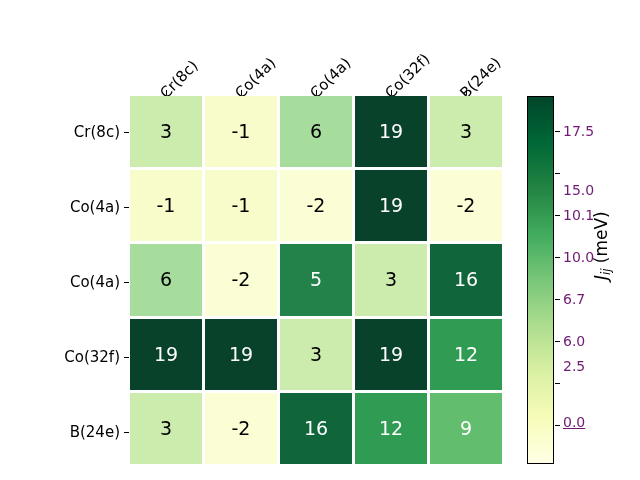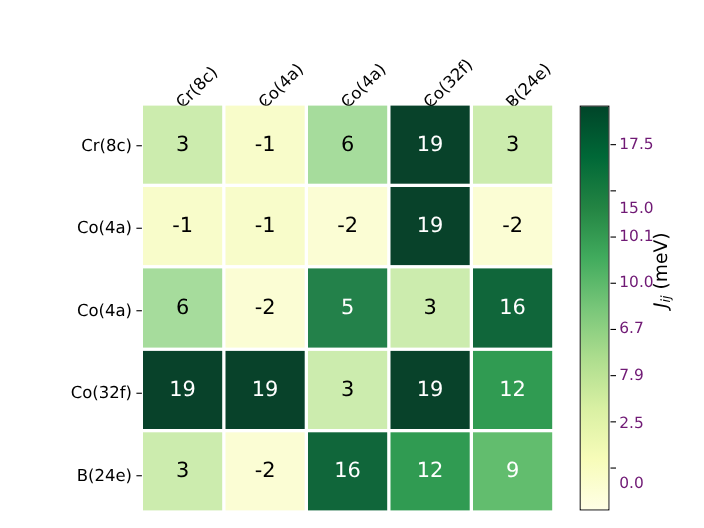--- a/index.html
+++ b/index.html
@@ -126,25 +126,25 @@
       <div class="cell" style="background: rgb(16, 102, 58); color: rgb(255, 255, 255);">16</div>
       <div class="cell" style="background: rgb(48, 155, 82); color: rgb(255, 255, 255);">12</div>
       <div class="cell" style="background: rgb(98, 189, 110); color: rgb(255, 255, 255);">9</div>
     </div>
 
   <div id="cbar">
     <div id="cbar-grad" style="background: linear-gradient(rgb(0, 69, 41), rgb(0, 104, 55), rgb(35, 132, 67), rgb(65, 171, 93), rgb(120, 198, 121), rgb(173, 221, 142), rgb(217, 240, 163), rgb(247, 252, 185), rgb(255, 255, 229));"></div>
   </div>
   <div id="cbticks">
       <div class="cbtick" style="top: 425.352px;"></div>
-      <div class="cblab" style="top: 440px;">0.0</div>
+      <div class="cblab" style="top: 422px; text-decoration: underline;">0.0</div>
       <div class="cbtick" style="top: 383.342px;"></div>
-      <div class="cblab" style="top: 385px;">2.5</div>
+      <div class="cblab" style="top: 366px;">2.5</div>
       <div class="cbtick" style="top: 341.333px;"></div>
-      <div class="cblab" style="top: 341.333px;">7.9</div>
+      <div class="cblab" style="top: 341.333px;">6.0</div>
       <div class="cbtick" style="top: 299.324px;"></div>
       <div class="cblab" style="top: 299.324px;">6.7</div>
       <div class="cbtick" style="top: 257.315px;"></div>
       <div class="cblab" style="top: 257.315px;">10.0</div>
       <div class="cbtick" style="top: 215.306px;"></div>
       <div class="cblab" style="top: 215.306px;">10.1</div>
       <div class="cbtick" style="top: 173.297px;"></div>
       <div class="cblab" style="top: 190px;">15.0</div>
       <div class="cbtick" style="top: 131.288px;"></div>
       <div class="cblab" style="top: 131.288px;">17.5</div>

